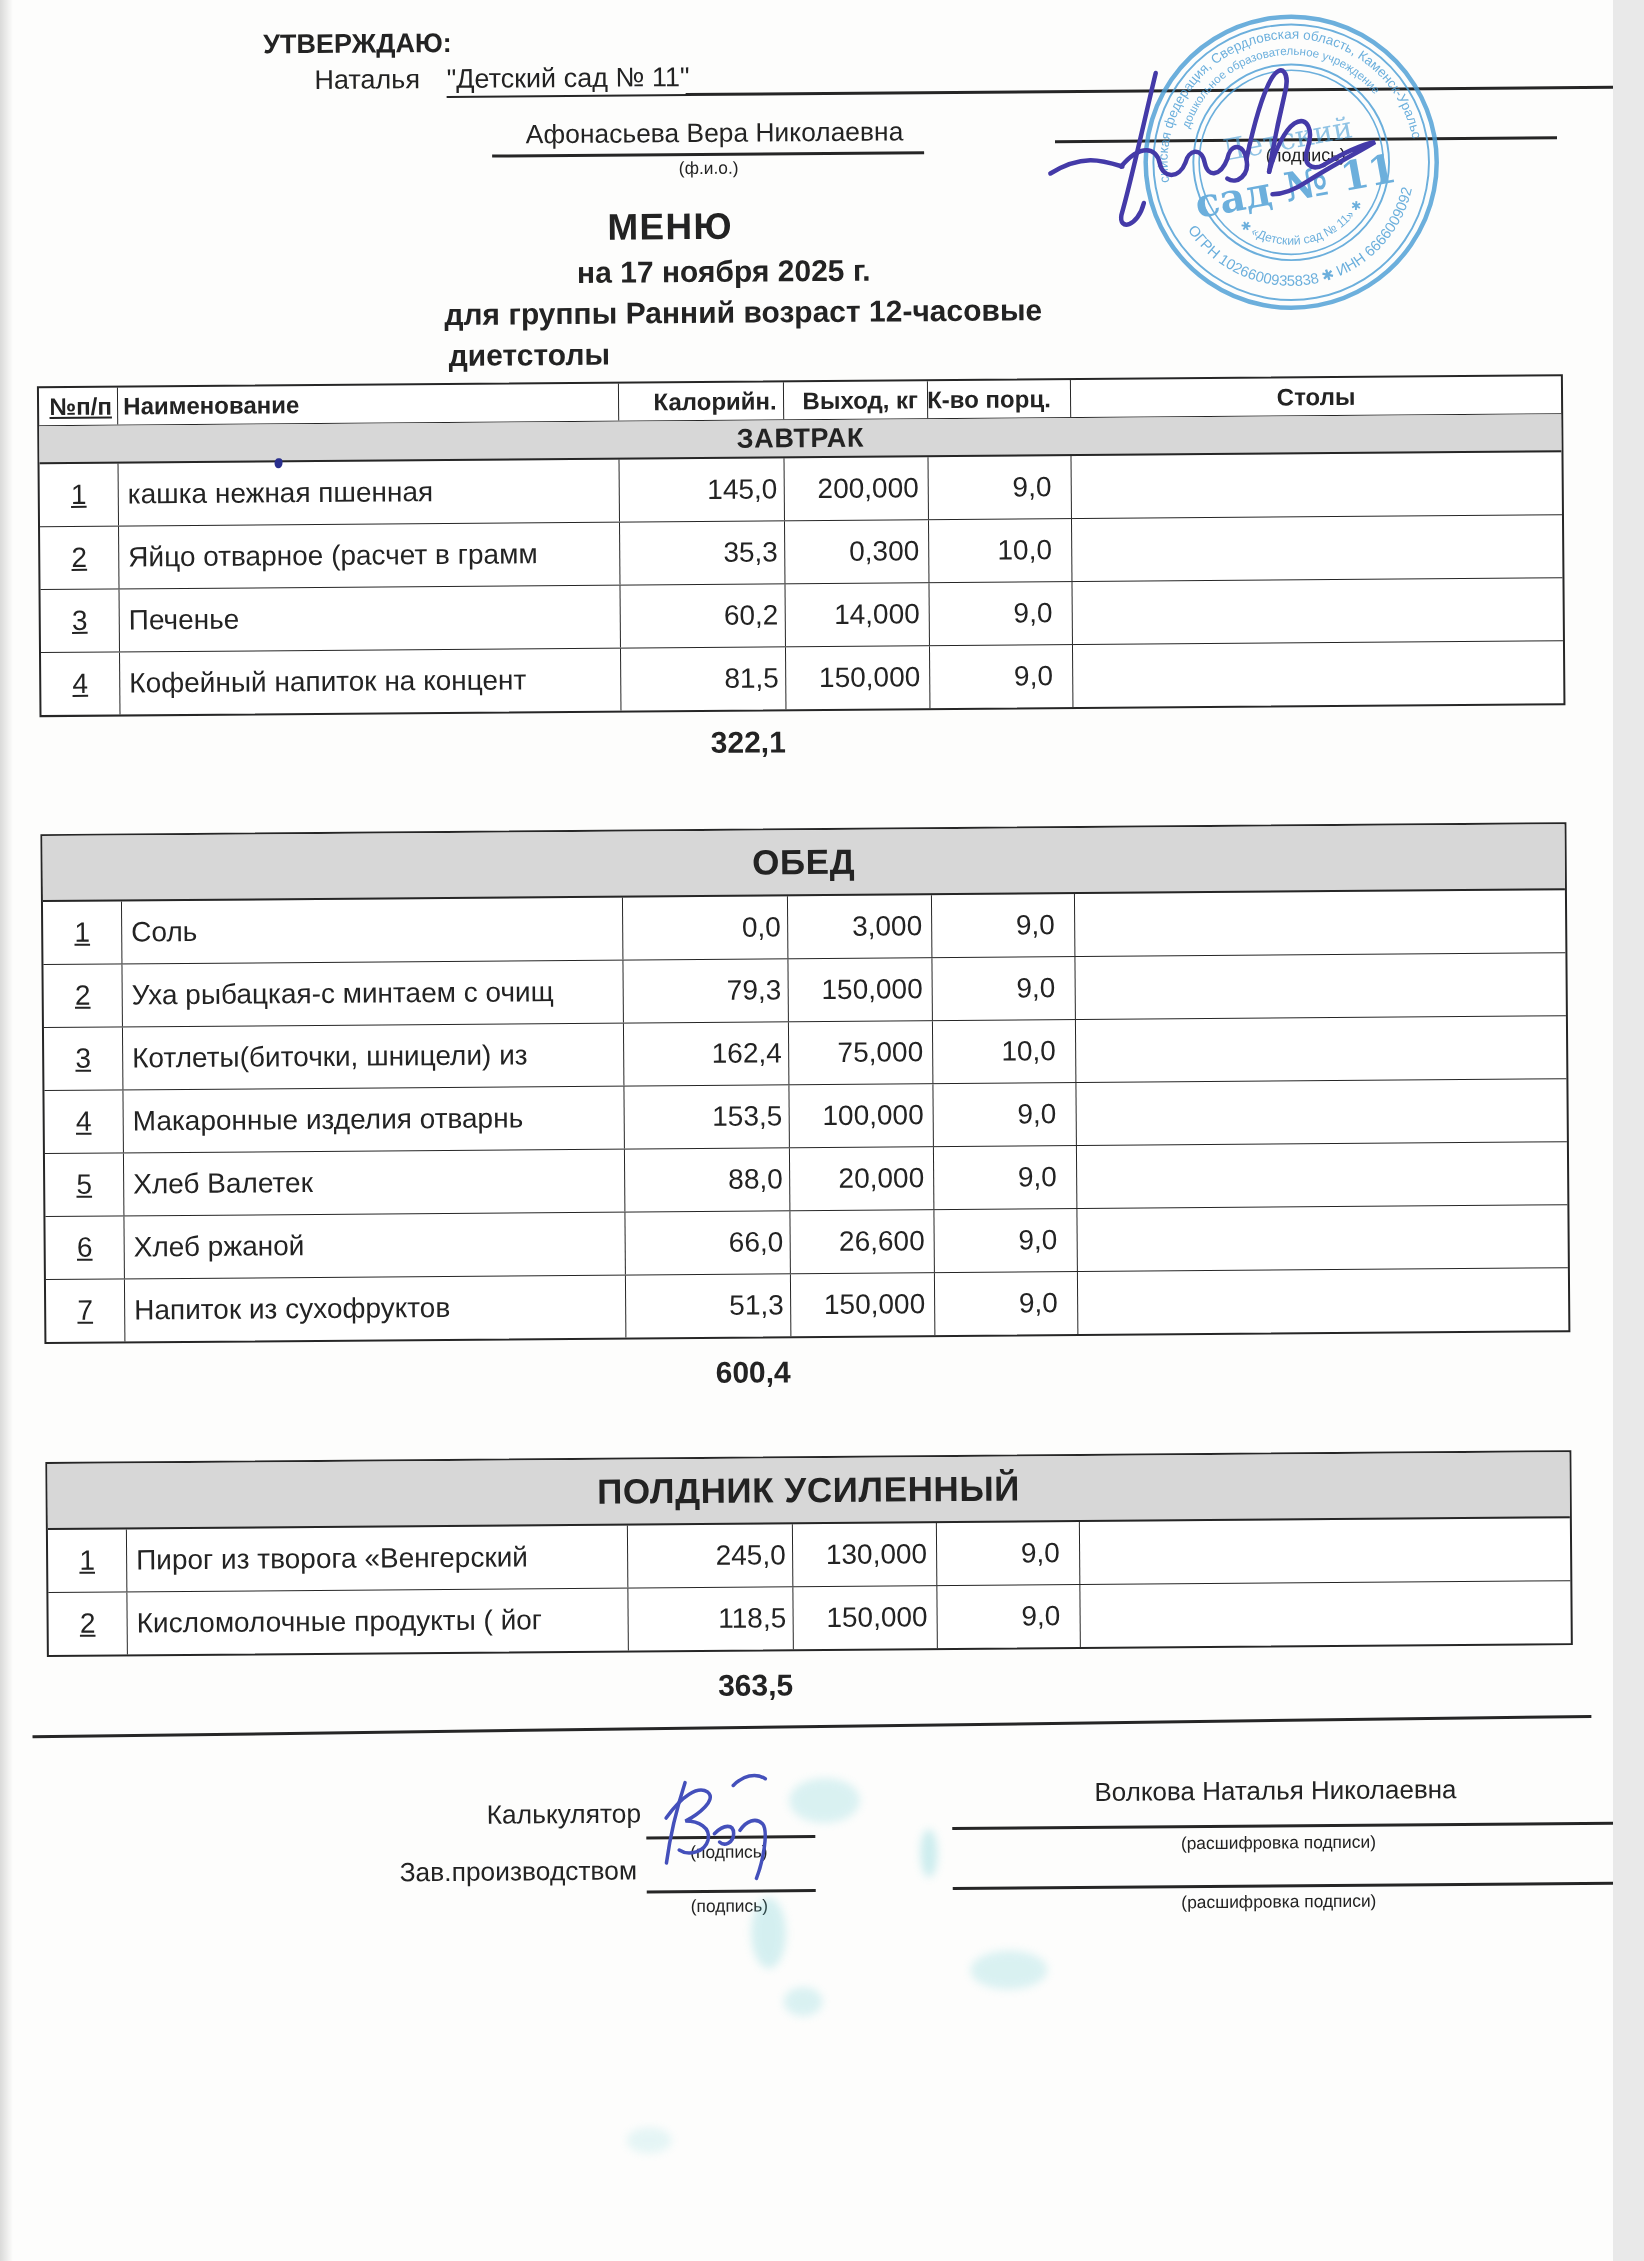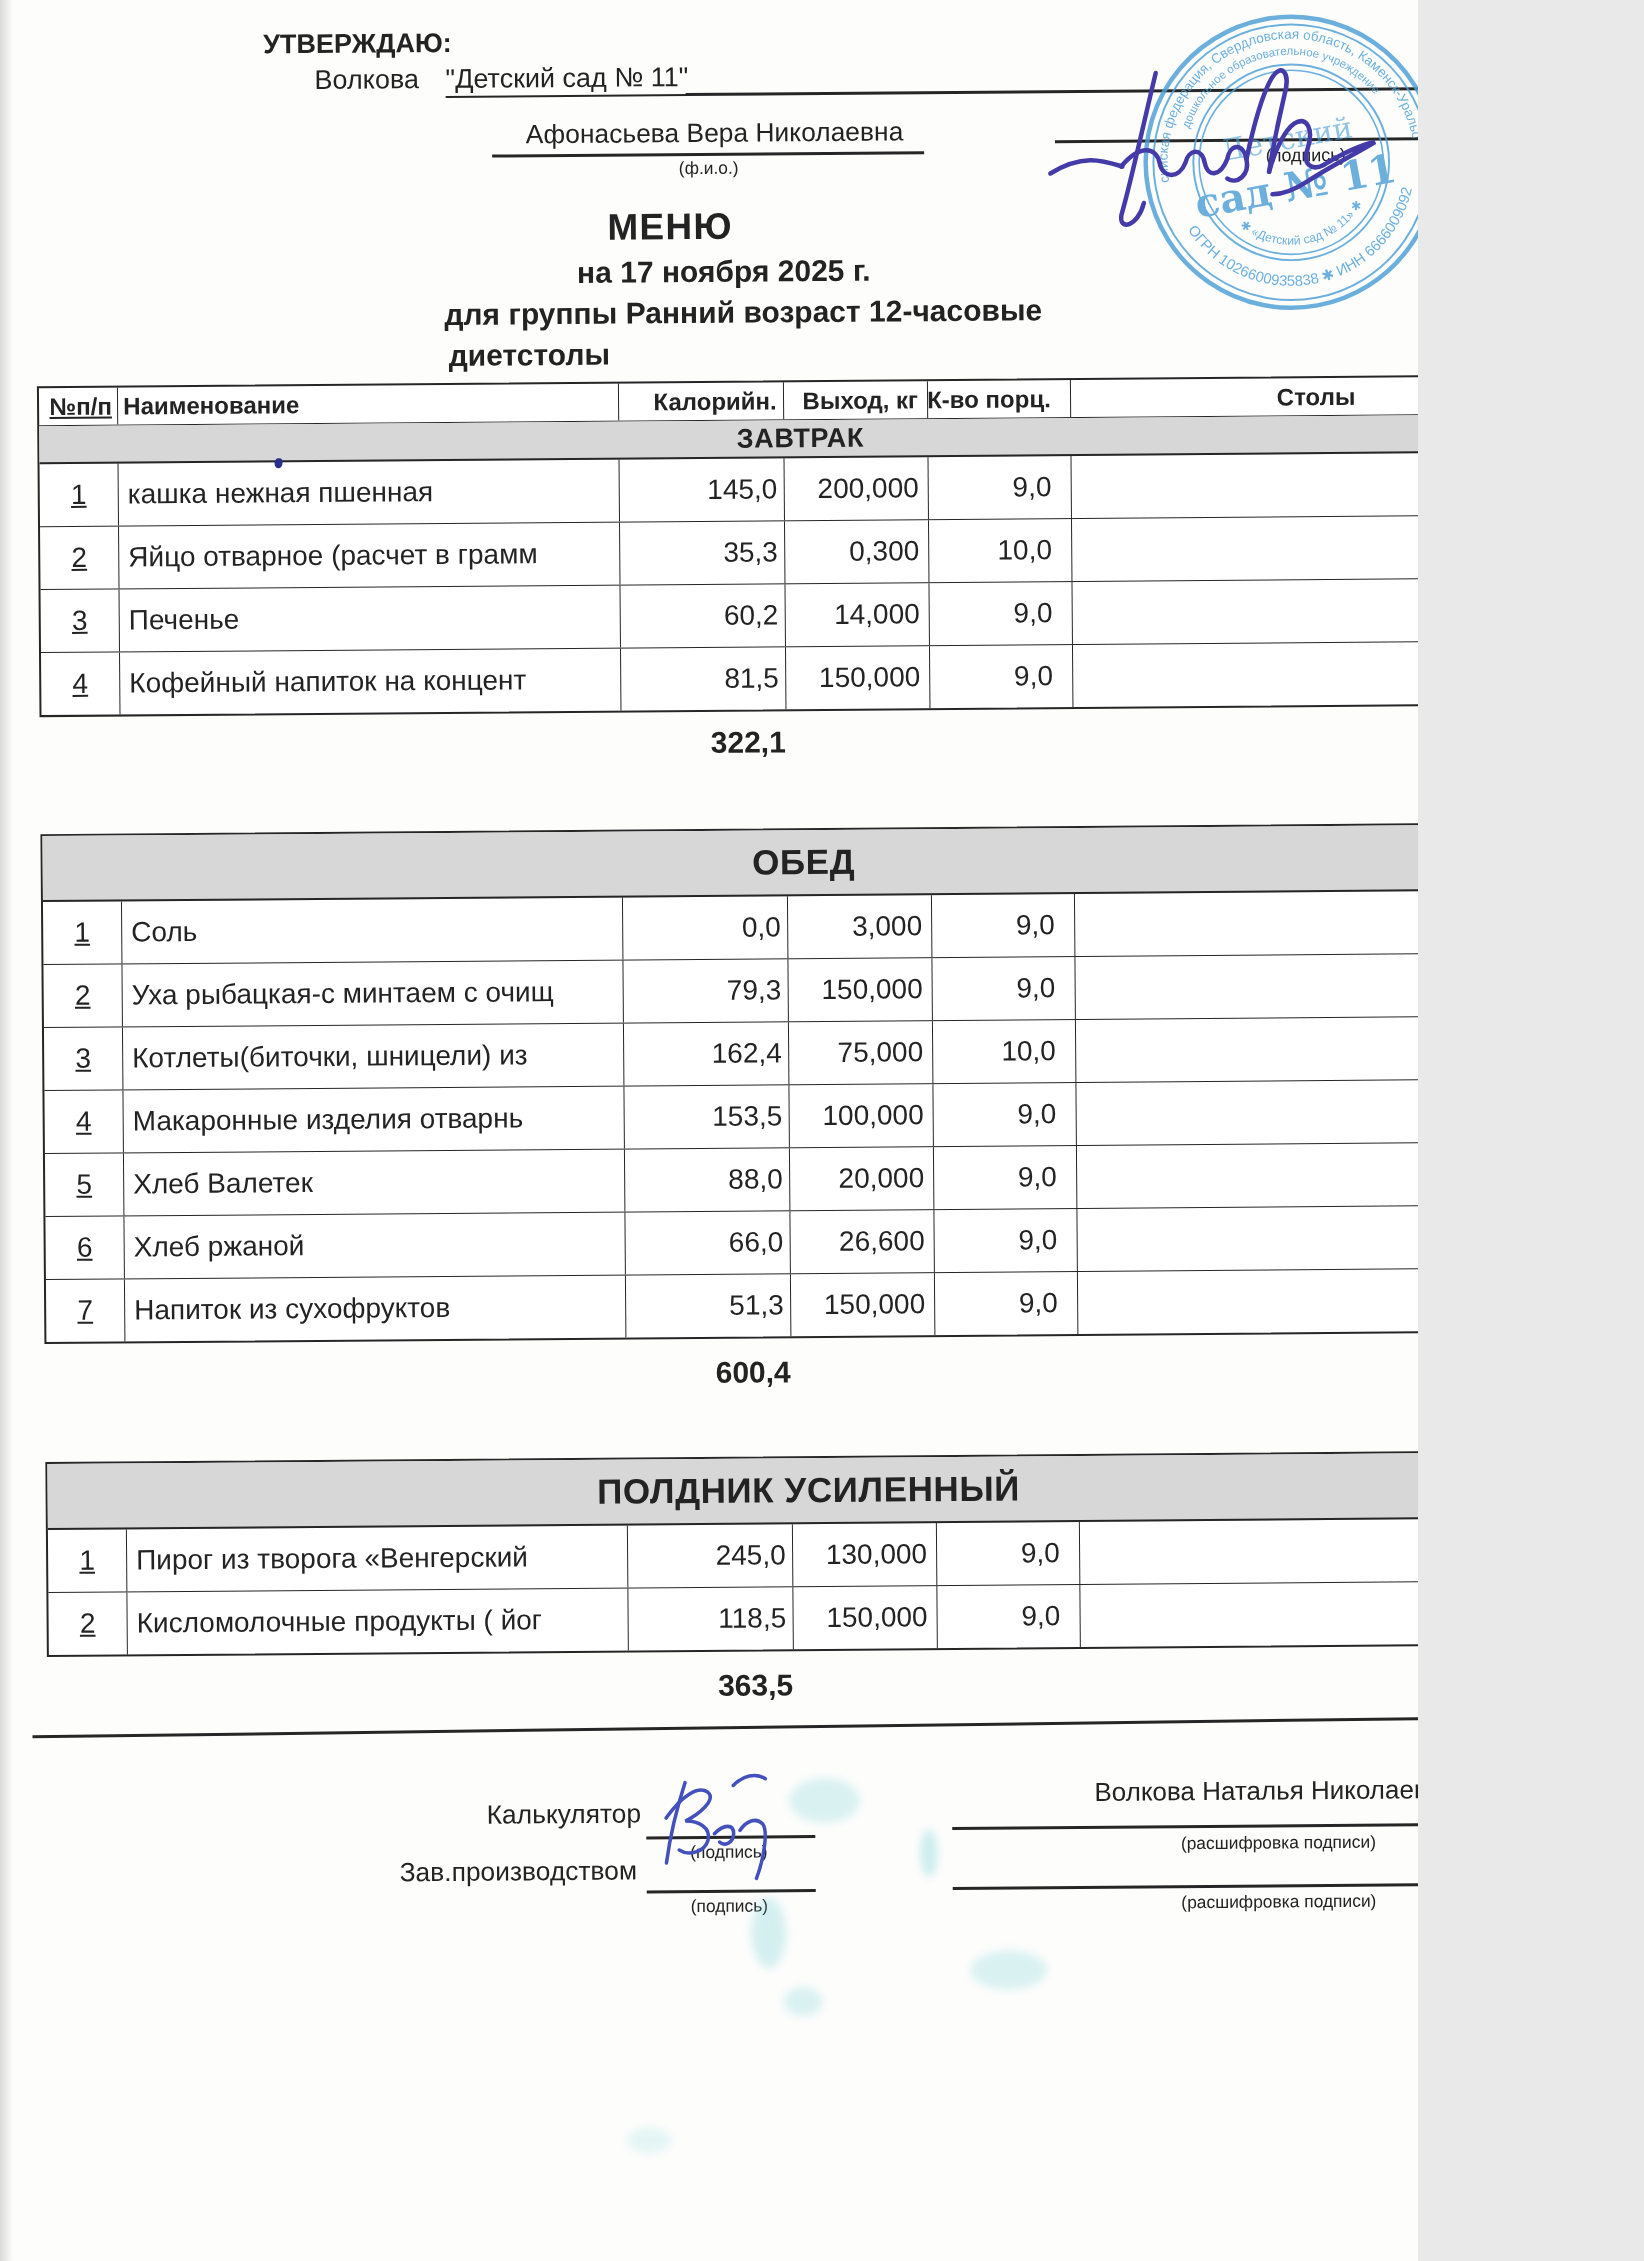--- a/index.html
+++ b/index.html
@@ -1,17 +1,17 @@
 <!DOCTYPE html>
 <html style="font-size:10.3px"><head>
 <meta charset="utf-8">
 <style>
   html,body{margin:0;padding:0;background:#e9e9e9;}
-  .page{position:relative;width:1374px;height:2261px;background:#fdfdfc;overflow:hidden;
-        font-family:"Liberation Sans",sans-serif;color:#232323;padding-left:44px;}
+  .page{position:relative;width:1613px;height:2261px;background:#fdfdfc;overflow:hidden;
+        font-family:"Liberation Sans",sans-serif;color:#232323;}
   .tilt{position:absolute;inset:0;transform:rotate(-0.45deg);transform-origin:822px 1031px;}
   .abs{position:absolute;}
   .b{font-weight:700;}
   .line{position:absolute;background:#262626;height:2.6px;}
   .edge-left{position:absolute;left:0;top:0;width:13px;height:2261px;
              background:linear-gradient(to right,rgba(0,0,0,.14),rgba(0,0,0,0));}
   
   .mtable{position:absolute;left:42px;width:1526px;border:2.6px solid #262626;background:#fff;box-sizing:border-box;}
   .hrow,.trow{display:grid;grid-template-columns:79px 501px 165px 144px 143px 1fr;}
   .hrow{height:37px;border-bottom:1.9px solid #262626;font-weight:700;font-size:24px;}
@@ -41,21 +41,21 @@
 </head>
 <body>
 
 <div class="page">
   <div class="edge-left"></div>
   <div class="tilt">
 
     <div class="abs b" style="left:271px;top:24.5px;font-size:27px;">УТВЕРЖДАЮ:</div>
 
     <div class="abs" style="left:322px;top:61px;font-size:27px;white-space:nowrap;">
-      <span>Волкова</span>
+      <span>Наталья</span>
       <span style="display:inline-block;width:11.6px;"></span>
       <span style="border-bottom:2.6px solid #262626;padding-bottom:1.9px;">"Детский сад № 11"</span>
     </div>
     <div class="line" style="left:693px;top:92px;width:944px;"></div>
 
     <div class="abs" style="left:509px;top:117px;width:425px;text-align:center;font-size:26.4px;">Афонасьева Вера Николаевна</div>
     <div class="line" style="left:499px;top:152px;width:432px;"></div>
     <div class="abs cap" style="left:635px;top:157px;width:161px;">(ф.и.о.)</div>
 
     <div class="line" style="left:1062px;top:142px;width:502px;"></div>

